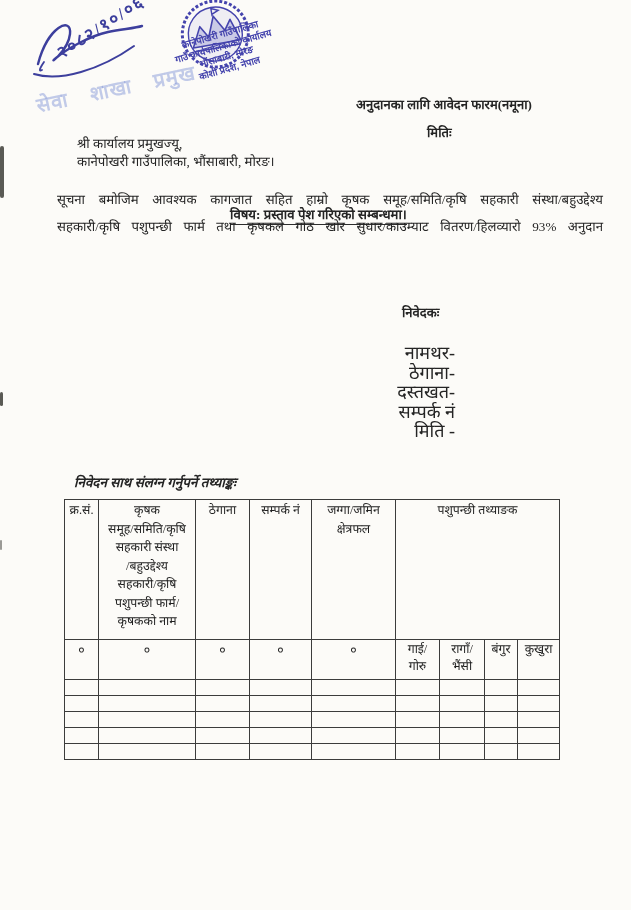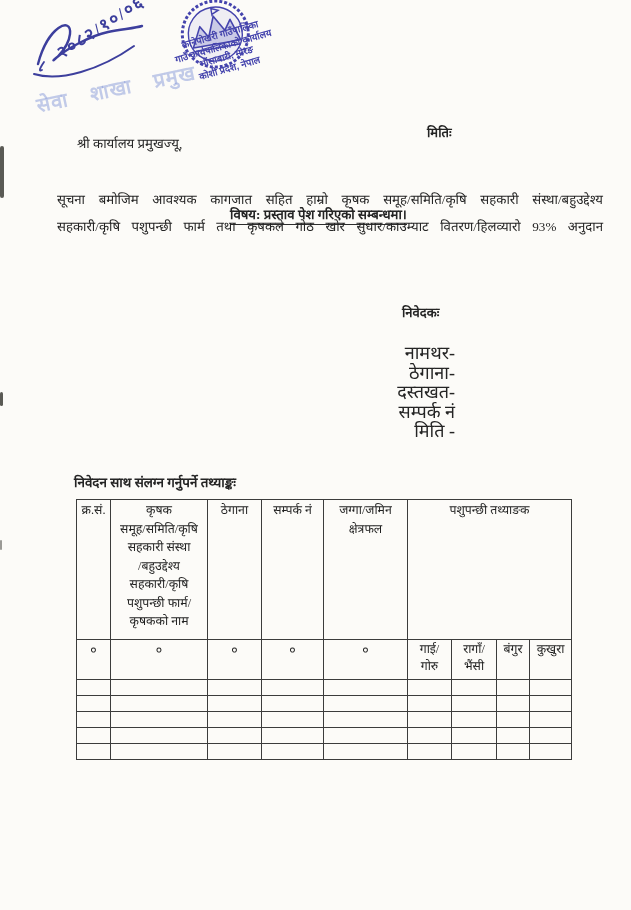--- a/index.html
+++ b/index.html
@@ -47,24 +47,24 @@
   .body-par{position:absolute;left:57px;top:187px;width:546px;font-size:13.2px;}
   .body-par .bline{line-height:26.5px;text-align:justify;text-align-last:justify;white-space:nowrap;}
   .body-par .bline.last{text-align-last:left;white-space:normal;}
   
   .applicant-heading{position:absolute;left:402px;top:303px;font-size:13px;font-weight:600;}
   .applicant-fields{
     position:absolute;left:358px;top:344px;width:97px;
     text-align:right;font-size:18px;line-height:19.5px;
   }
   
-  .attach-note{position:absolute;left:74px;top:473px;font-size:13.4px;font-weight:700;}
+  .attach-note{position:absolute;left:74px;top:473px;font-size:13.4px;font-weight:700;font-style:italic;}
   
   table.data{
-    position:absolute;left:76px;top:499px;
+    position:absolute;left:64px;top:499px;
     border-collapse:collapse;table-layout:fixed;width:495px;
     font-size:12.3px;color:#1f1f1f;
   }
   table.data td{border:1.3px solid #3c3c3c;vertical-align:top;text-align:center;padding:1px 2px;overflow:hidden;}
   tr.hdr td{height:137px;}
   tr.subhdr td{height:37px;}
   tr.empty-row td{height:13px;}
   .cell-line{display:block;line-height:18.5px;}
   .sub-line{display:block;line-height:17px;}
   
@@ -96,23 +96,25 @@
 
   <div class="stamp-text">
     <div>कानेपोखरी गाउँपालिका</div>
     <div>गाउँ कार्यपालिकाको कार्यालय</div>
     <div>भौंसाबारी, मोरङ</div>
     <div>कोशी प्रदेश, नेपाल</div>
   </div>
 
   <div class="faint-stamp">सेवा शाखा प्रमुख</div>
 
+  <div class="form-title">अनुदानका लागि आवेदन फारम(नमूना)</div>
   <div class="date-label">मितिः</div>
 
   <div class="addr1">श्री कार्यालय प्रमुखज्यू,</div>
+  <div class="addr2">कानेपोखरी गाउँपालिका, भौंसाबारी, मोरङ।</div>
 
   <div class="subject">विषय: प्रस्ताव पेश गरिएको सम्बन्धमा।</div>
 
   <div class="body-par">
     <div class="bline">सूचना बमोजिम आवश्यक कागजात सहित हाम्रो कृषक समूह/समिति/कृषि सहकारी संस्था/बहुउद्देश्य</div>
     <div class="bline">सहकारी/कृषि पशुपन्छी फार्म तथा कृषकले गोठ खोर सुधार/काउम्याट वितरण/हिलव्यारो 93% अनुदान</div>
   </div>
 
   <div class="applicant-heading">निवेदकः</div>
   <div class="applicant-fields">

